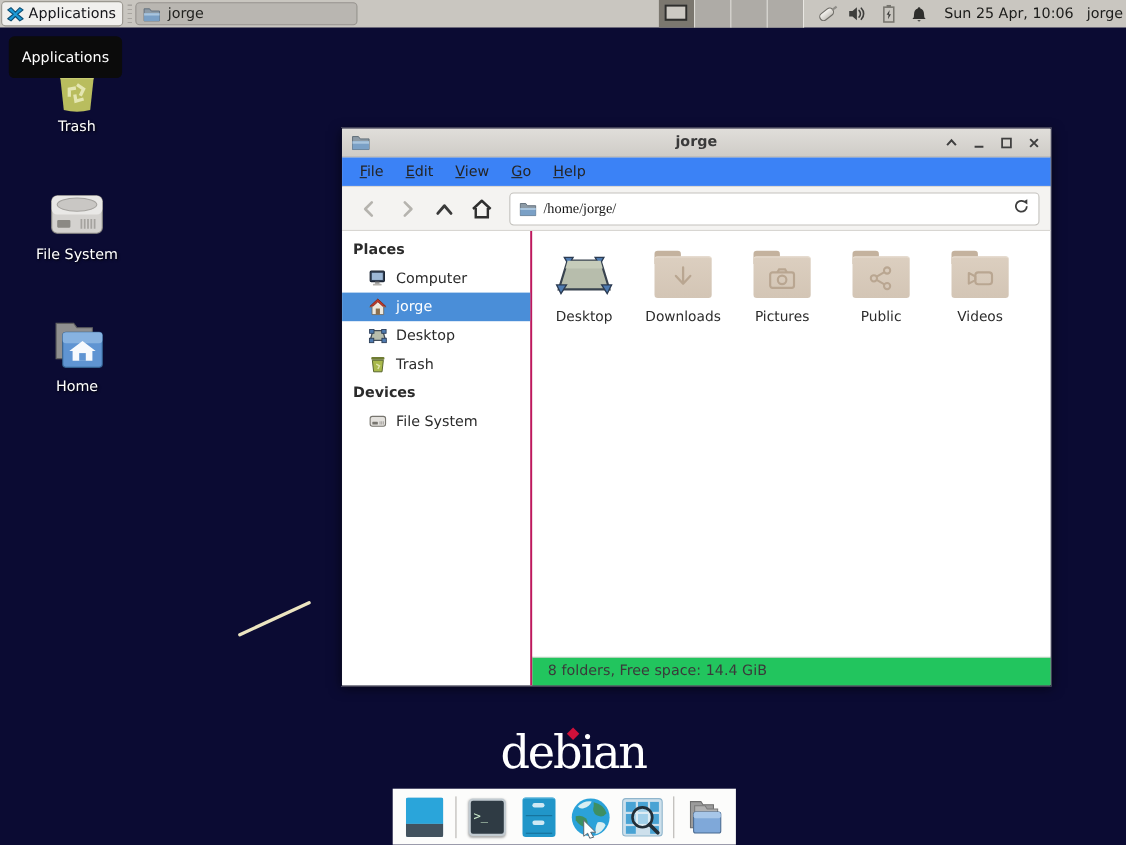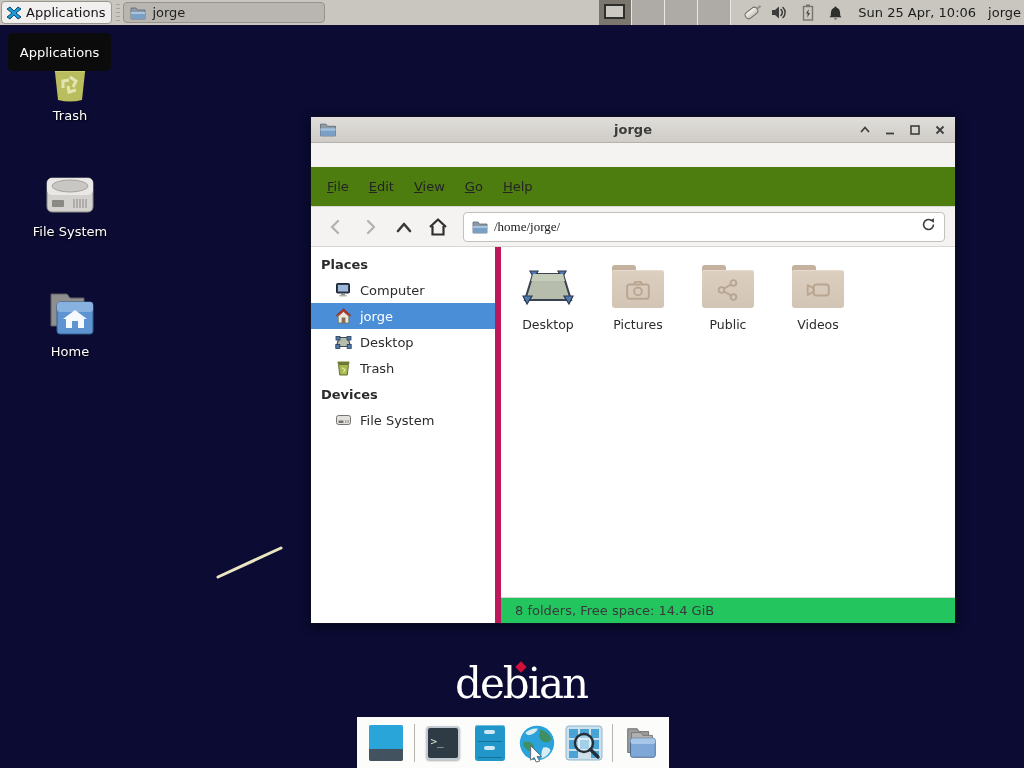--- a/index.html
+++ b/index.html
@@ -50,34 +50,34 @@
   .win { position:absolute; left:310px; top:116px; width:646px; height:508px;
          border:1px solid #0d0d28; background:#f4f3f1; z-index:40;
          box-shadow:0 2px 10px rgba(0,0,0,0.55); display:flex; flex-direction:column; }
   .titlebar { height:26px; background:linear-gradient(#e0deda,#cfccc7); display:flex; align-items:center;
               padding:0 8px; border-bottom:1px solid #b5b2ad; }
   .titlebar .wtitle { position:absolute; left:0; right:0; text-align:center; font-size:13px;
                       font-weight:bold; color:#3a3a3a; pointer-events:none; }
   .win-controls { margin-left:auto; display:flex; gap:11px; z-index:2; }
   .win-controls .wc { width:14px; height:14px; display:flex; align-items:center; justify-content:center; }
 
-  .menubar { height:40px; background:#4d7c0f; border-bottom:1px solid #dbd9d5; display:flex;
-             align-items:center; padding-left:6px;margin-top:24px; }
+  .menubar { height:27px; background:#3b82f6; border-bottom:1px solid #dbd9d5; display:flex;
+             align-items:center; padding-left:6px; }
   .menu-item { display:inline-block; font-size:13px; color:#242424; padding:4px 10px; }
   .menu-item::first-letter { text-decoration:underline; }
 
   .toolbar { height:40px; background:#f4f3f1; border-bottom:1px solid #d8d6d2; display:flex;
              align-items:center; padding:0 10px; gap:4px;font-family:Liberation Serif, serif; }
   .nav-btn { width:30px; height:28px; display:flex; align-items:center; justify-content:center; }
   .pathbar { flex:1; height:30px; margin-left:6px; background:#ffffff; border:1px solid #c3c1bd;
              border-radius:4px; display:flex; align-items:center; padding:0 8px; gap:6px; }
   .pathbar .ptext { flex:1; font-size:13px; color:#141414; }
 
   .win-body { flex:1; display:flex; min-height:0; }
-  .sidebar { width:190px; background:#ffffff; border-right:6px solid #be185d; padding-top:4px; }
+  .sidebar { width:173px; background:#ffffff; border-right:2px solid #be185d; padding-top:4px; }
   .side-header { font-size:13px; font-weight:bold; color:#2b2b2b; padding:6px 0 5px 10px; }
   .side-item { height:26px; display:flex; align-items:center; gap:8px; padding-left:24px;
                font-size:13px; color:#2b2b2b; }
   .side-item.selected { background:#4a8ed8; color:#ffffff; }
 
   .right-pane { flex:1; display:flex; flex-direction:column; min-width:0; }
   .files { flex:1; background:#ffffff; position:relative; padding:16px 0 0 2px; }
   .fgrid { display:grid; grid-template-columns:repeat(5,90px); grid-auto-rows:95px; }
   .fcell { display:flex; flex-direction:column; align-items:center; padding-top:2px; }
   .fcell .flabel { margin-top:8px; font-size:12.5px; color:#2b2b2b; white-space:nowrap; }
@@ -403,20 +403,30 @@
                 <polygon points="38,6 46,6 42,13" fill="#4f7bb0" stroke="#2b3b52" stroke-width="1.2"></polygon>
                 <polygon points="3,31 12,31 7,39" fill="#4f7bb0" stroke="#2b3b52" stroke-width="1.2"></polygon>
                 <polygon points="44,31 53,31 49,39" fill="#4f7bb0" stroke="#2b3b52" stroke-width="1.2"></polygon>
                 <polygon points="13,9 43,9 45,16 11,16" fill="#c6ccba"></polygon>
               </svg>
             </span>
             <span class="flabel">Desktop</span>
           </div>
 
 
+          <div class="fcell">
+            <span class="folder54">
+              <span class="tab"></span>
+                <span class="fbody"></span>
+              <svg width="22" height="24" viewBox="0 0 20 22">
+                <path d="M10 2 V14 M4 9 L10 15.5 L16 9" fill="none" stroke="#b9a691" stroke-width="1.9" stroke-linecap="round" stroke-linejoin="round"></path>
+              </svg>
+            </span>
+            <span class="flabel">Downloads</span>
+          </div>
 
 
           <div class="fcell">
             <span class="folder54">
               <span class="tab"></span>
                 <span class="fbody"></span>
               <svg width="26" height="24" viewBox="0 0 24 22">
                 <rect x="2" y="6" width="20" height="13" rx="2" fill="none" stroke="#b9a691" stroke-width="1.8"></rect>
                 <path d="M8 6 L9.5 3.5 H14.5 L16 6" fill="none" stroke="#b9a691" stroke-width="1.8"></path>
                 <circle cx="12" cy="12.3" r="3.6" fill="none" stroke="#b9a691" stroke-width="1.8"></circle>

